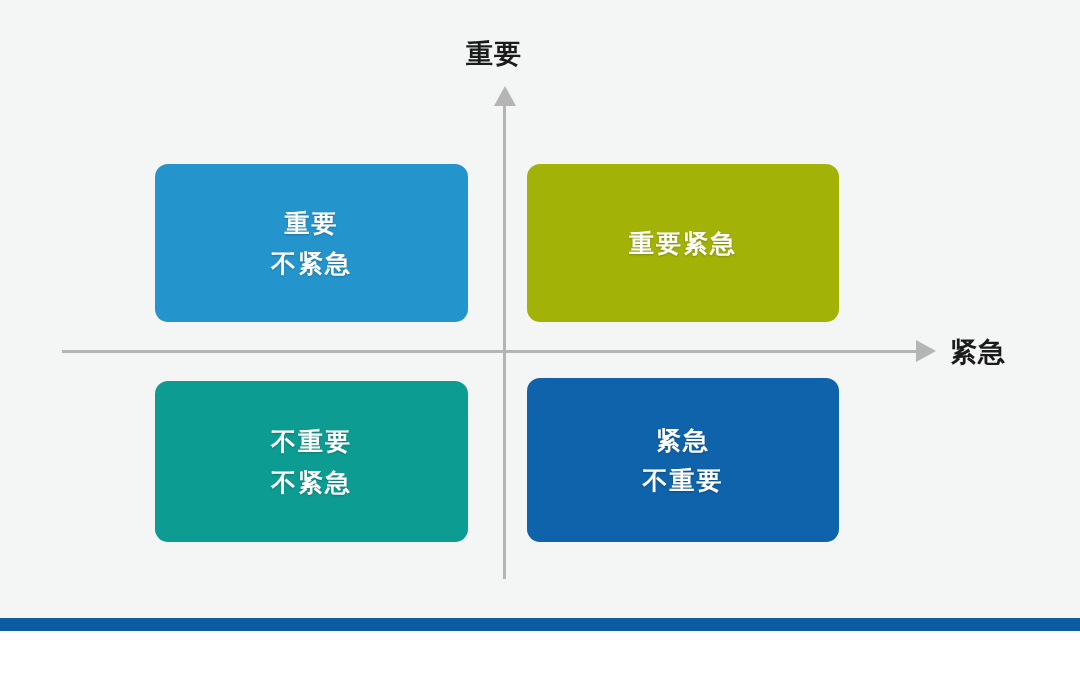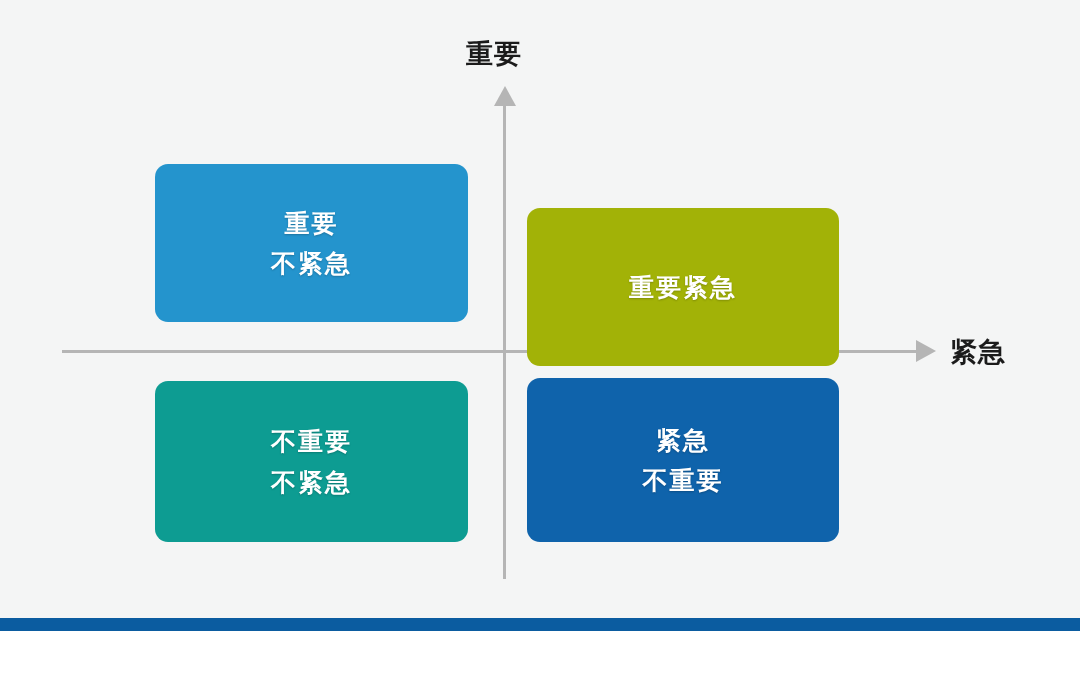--- a/index.html
+++ b/index.html
@@ -102,21 +102,21 @@
     font-weight: bold;
     font-size: 25px;
     line-height: 1.62;
     letter-spacing: 2px;
     text-shadow: 0 1px 2px rgba(0,0,0,0.22);
     white-space: nowrap;
   }
 
   
   .quad-tl { left: 155px; top: 164px;  width: 313px; height: 158px; }
-  .quad-tr { left: 527px; top: 164px;  width: 312px; height: 158px; margin-top: 44px; }
+  .quad-tr { left: 527px; top: 164px;  width: 312px; height: 158px; }
   .quad-bl { left: 155px; top: 381px;  width: 313px; height: 161px; }
   .quad-br { left: 527px; top: 378px;  width: 312px; height: 164px; }
 
   
   .quad::after {
     content: "";
     position: absolute;
     right: -8px;
     top: 7px;
     bottom: 7px;

